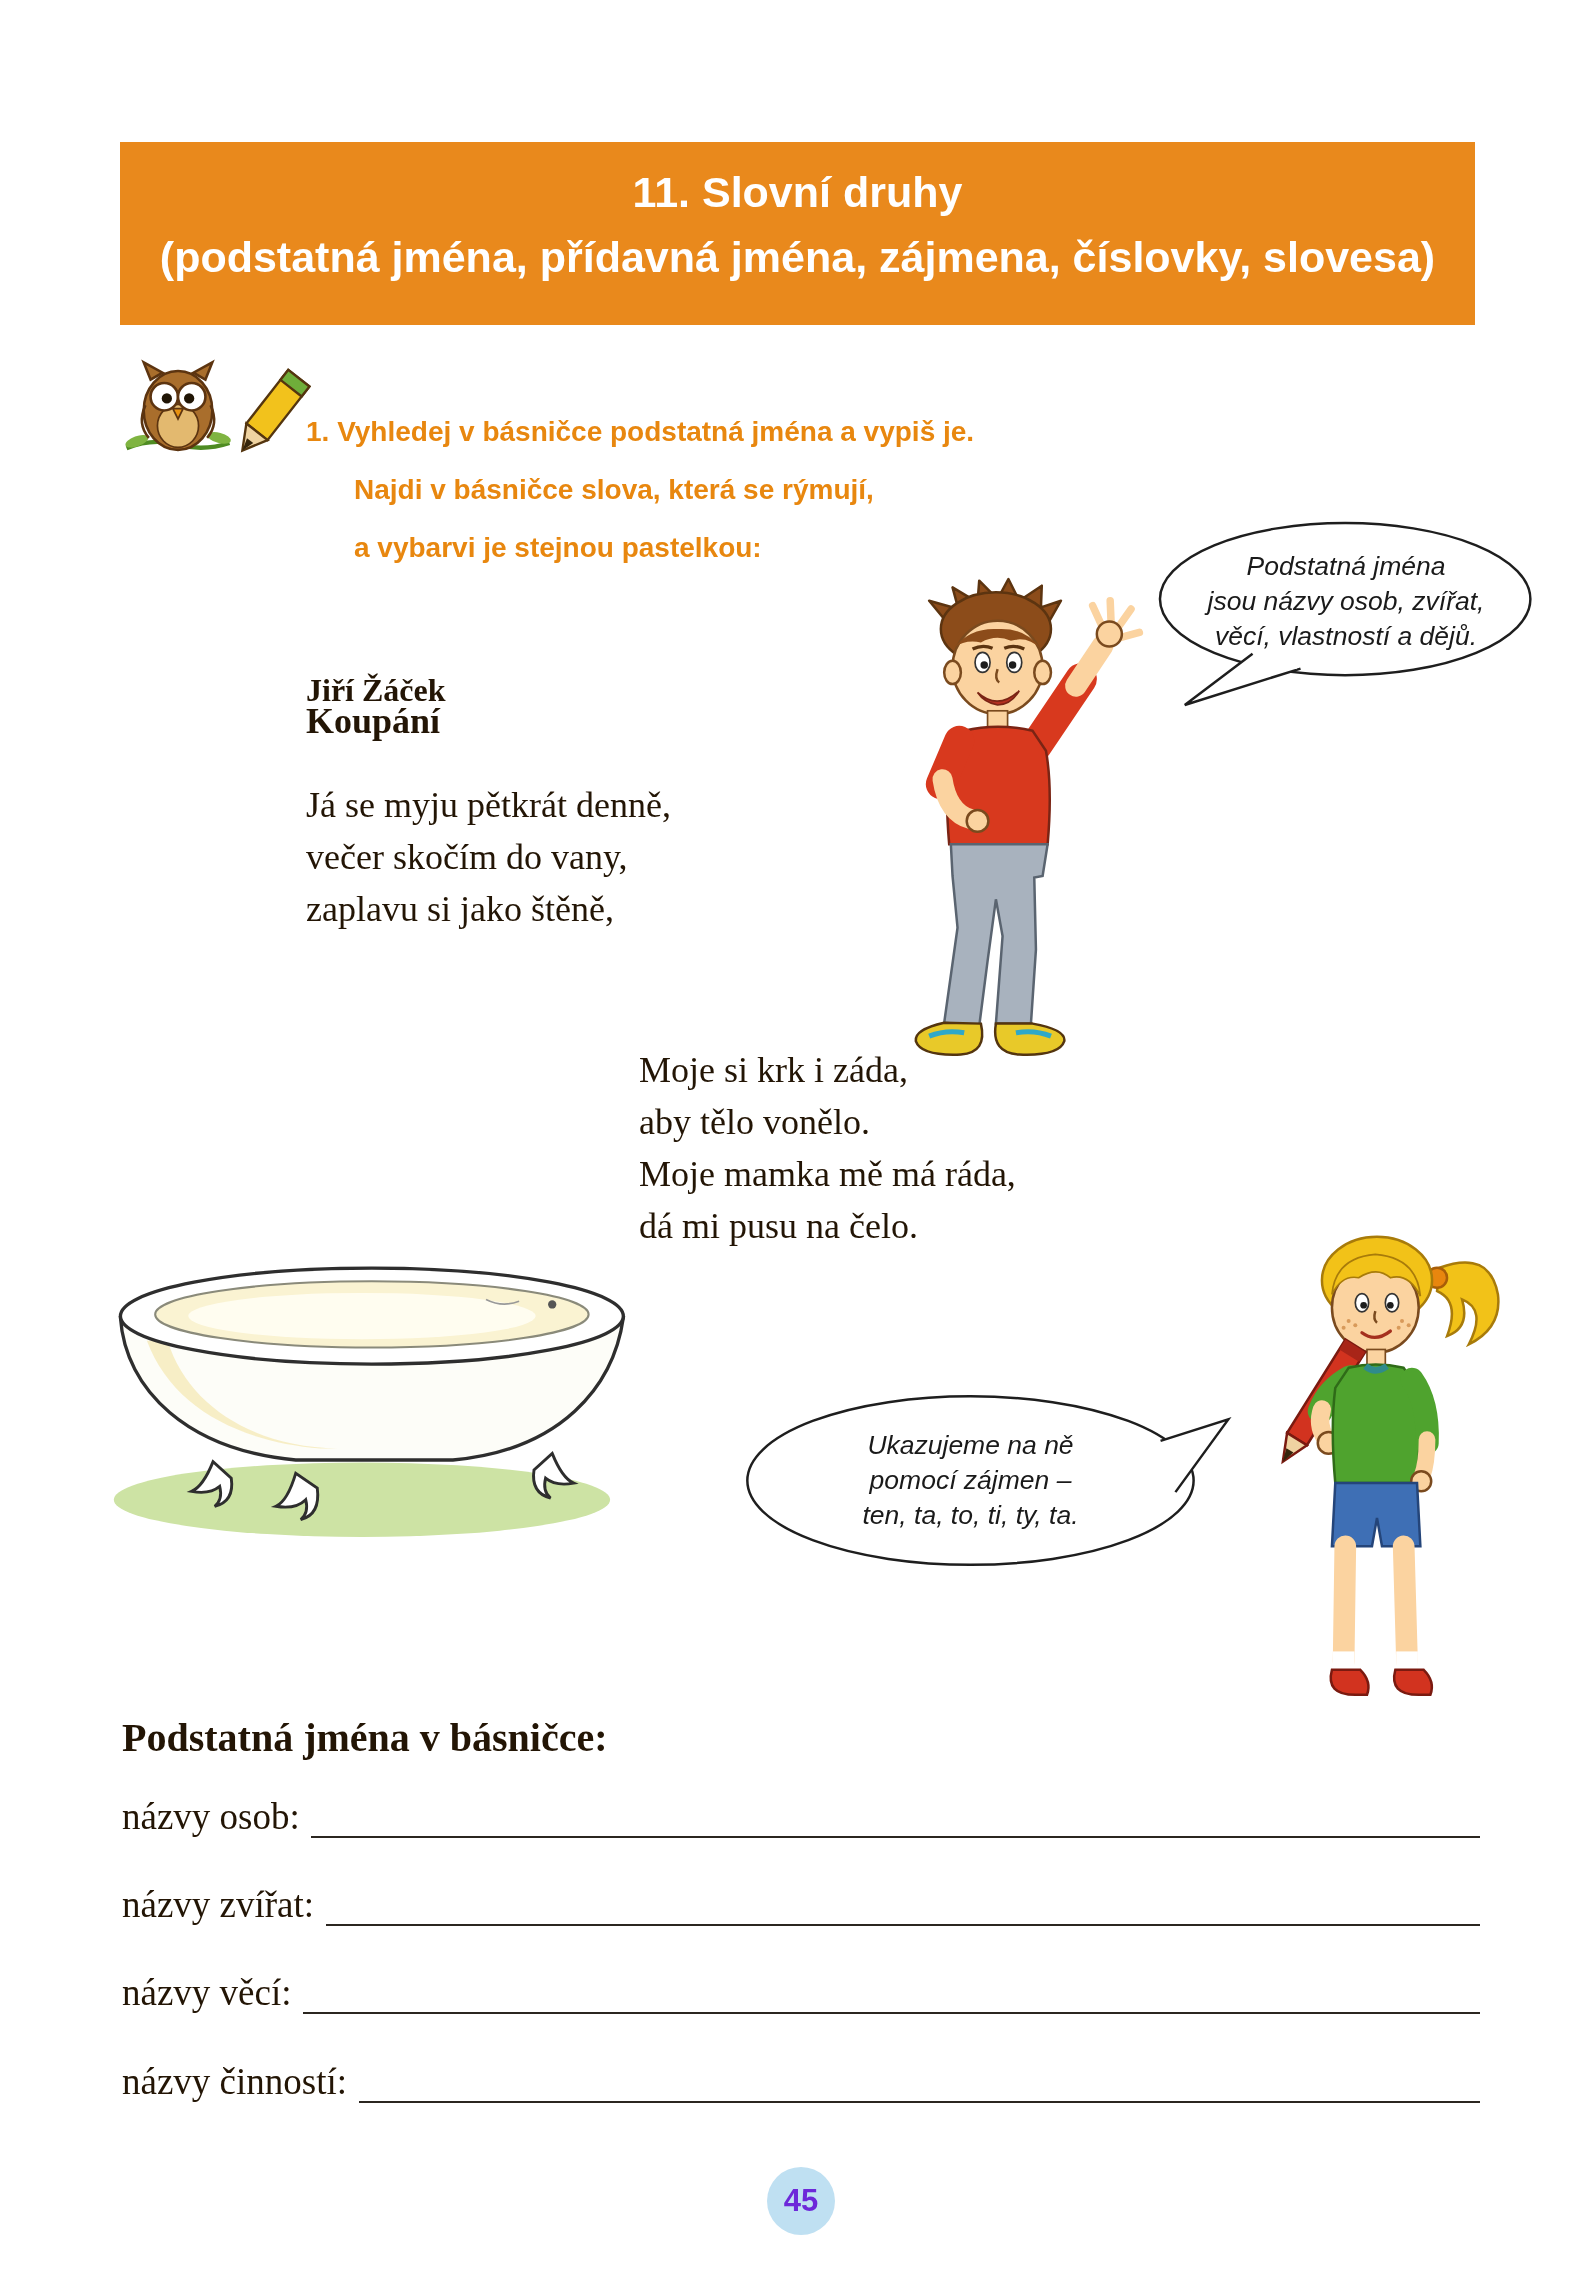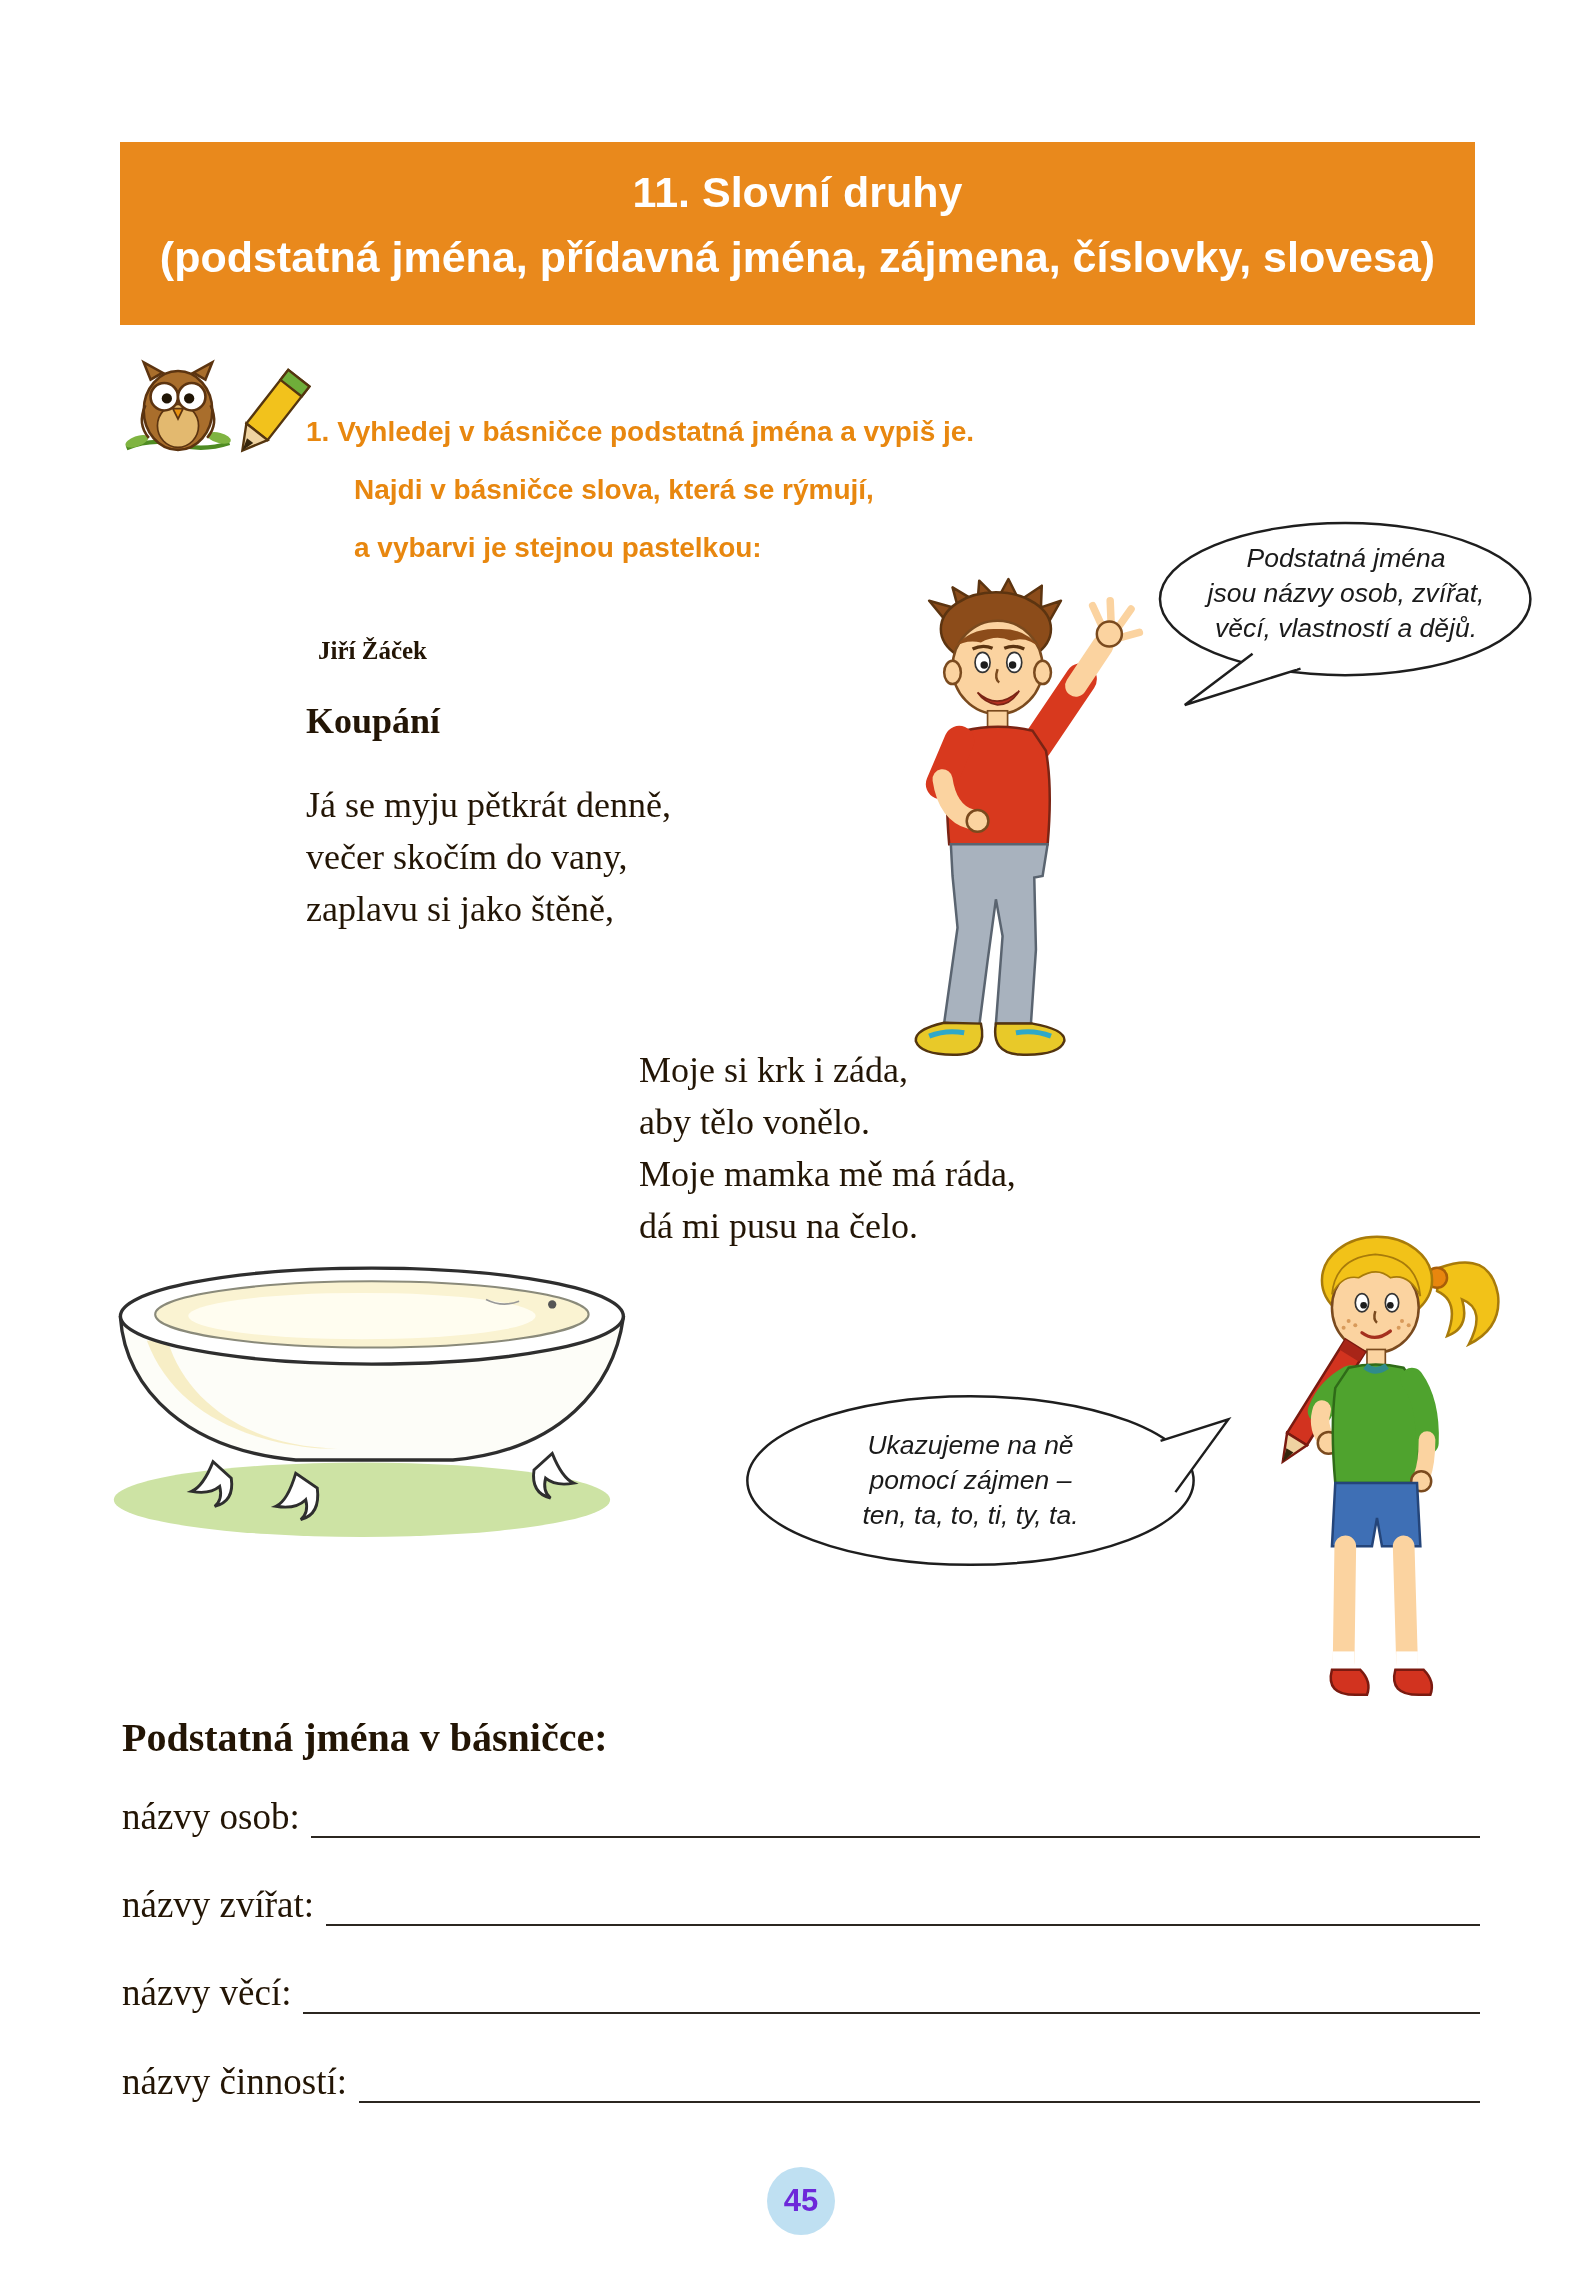--- a/index.html
+++ b/index.html
@@ -25,32 +25,32 @@
   
   .instruction{
     left:306px;top:403px;width:1026px;
     font-family:"Liberation Sans",sans-serif;
     font-weight:bold;font-size:28px;line-height:58px;
     color:#E8870F;
   }
   .instruction .indented{padding-left:48px;}
 
   
-  .poem-author{left:306px;top:637px;font-size:25px;font-weight:bold;margin-left:12px;}
+  .poem-author{left:306px;top:672px;font-size:32px;font-weight:bold;}
   .poem-title{left:306px;top:700px;font-size:36px;font-weight:bold;}
   .stanza{font-size:36px;line-height:52px;}
   .stanza1{left:306px;top:779px;}
   .stanza2{left:639px;top:1044px;}
 
   
   .bubble{font-family:"Liberation Sans",sans-serif;font-style:italic;color:#1a1a1a;}
   .bubble .txt{position:absolute;width:100%;text-align:center;font-size:26.5px;line-height:35px;}
   .bubble svg{position:absolute;left:0;top:0;}
   .bubble1{left:1155px;top:518px;width:382px;height:192px;}
-  .bubble1 .txt{top:23px;}
+  .bubble1 .txt{top:31px;}
   .bubble2{left:739px;top:1388px;width:496px;height:200px;}
   .bubble2 .txt{top:40px;width:463px;}
 
   
   .answers-heading{left:122px;top:1714px;font-size:40px;font-weight:bold;}
   .answer-row{
     left:122px;width:1358px;height:55px;
     display:flex;align-items:flex-end;font-size:37px;
   }
   .answer-row .lbl{white-space:nowrap;}

